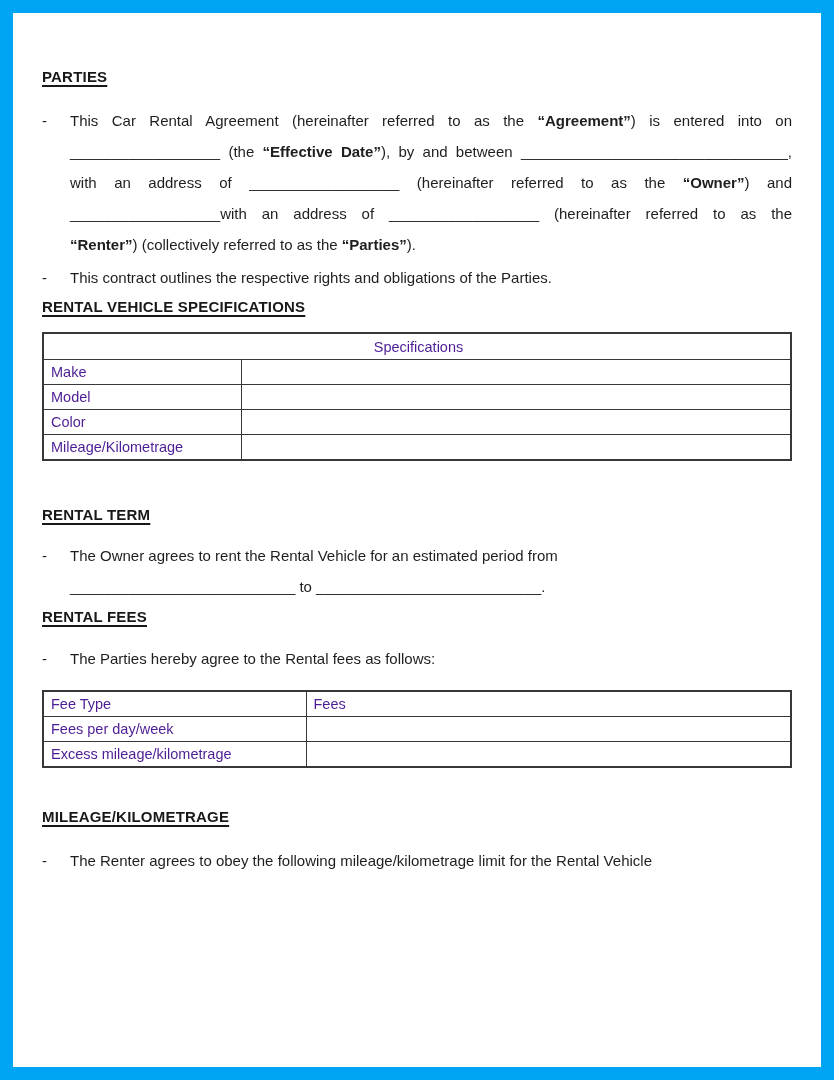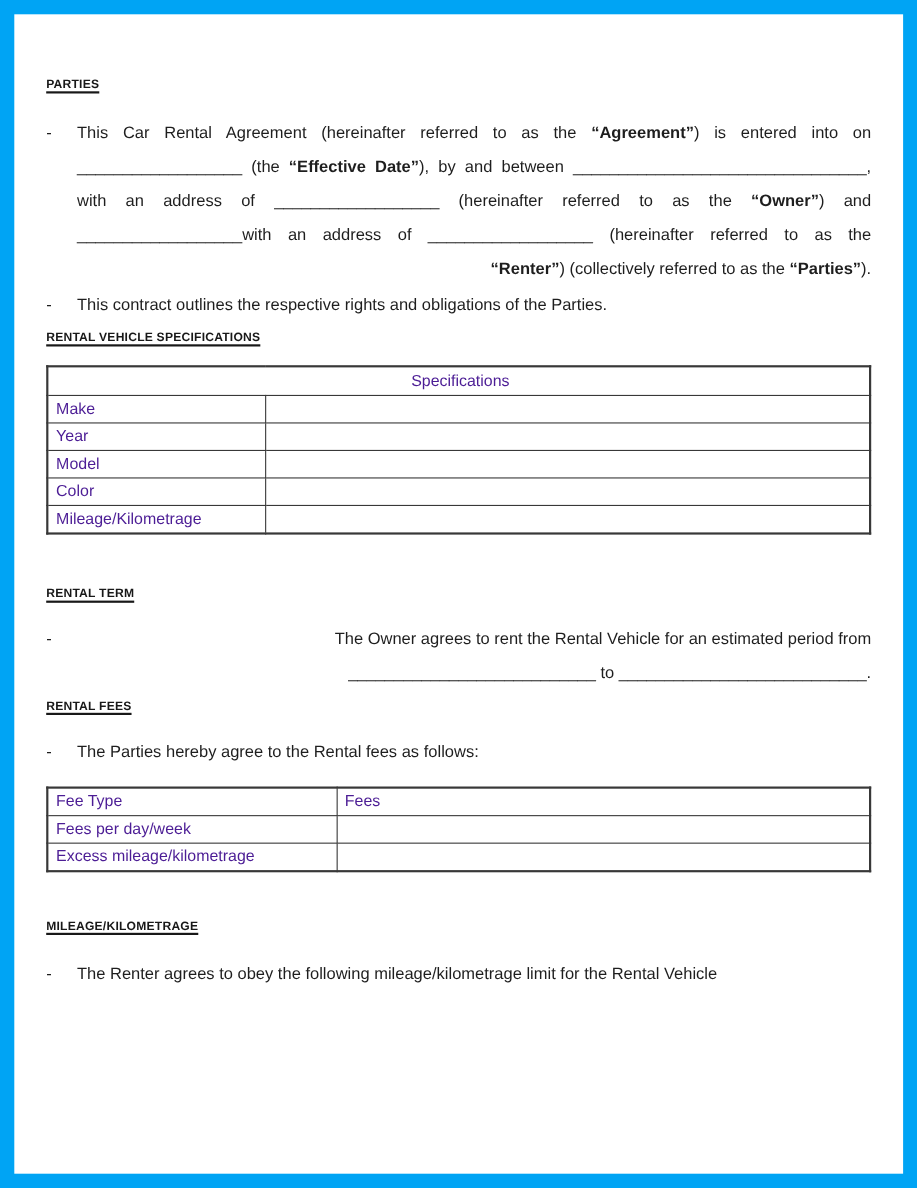--- a/index.html
+++ b/index.html
@@ -15,21 +15,21 @@
     left: 13px; top: 13px; right: 13px; bottom: 13px;
     background: #ffffff;
   }
   .content {
     padding: 55px 29px 0 29px;
     color: #1e1e1e;
     font-size: 15px;
     line-height: 31px;
   }
   h2.sec-heading {
-    font-size: 11px;
+    font-size: 15px;
     line-height: 18px;
     font-weight: 700;
     color: #181818;
     text-decoration: underline;
     text-underline-offset: 3px;
     text-decoration-thickness: 1.5px;
     margin: 0;
     letter-spacing: 0.2px;
   }
   .bullet {
@@ -39,21 +39,21 @@
   .dash {
     flex: none;
     width: 28px;
   }
   .btext { flex: 1; min-width: 0; }
   .jline {
     display: block;
     text-align: justify;
     text-align-last: justify;
   }
-  .lastline { display: block; text-align: right; }
+  .lastline { display: block; text-align: left; }
   b, .b { font-weight: 700; }
 
   
   #parties-heading   { margin-bottom: 19px; }
   #parties-p2        { margin-top: 2px; }
   #specs-heading     { margin-top: 5px; }
   .doc-table         { margin-top: 16px; }
   #term-heading      { margin-top: 45px; }
   #term-bullet       { margin-top: 16px; }
   #fees-heading      { margin-top: 6px; }
@@ -119,24 +119,20 @@
         </colgroup>
       <tbody>
           <tr>
         <th class="center-head" colspan="2">Specifications</th>
       </tr>
       <tr>
         <td>Make</td>
         <td></td>
       </tr>
       <tr>
-        <td>Year</td>
-        <td></td>
-      </tr>
-      <tr>
         <td>Model</td>
         <td></td>
       </tr>
       <tr>
         <td>Color</td>
         <td></td>
       </tr>
       <tr>
         <td>Mileage/Kilometrage</td>
         <td></td>

